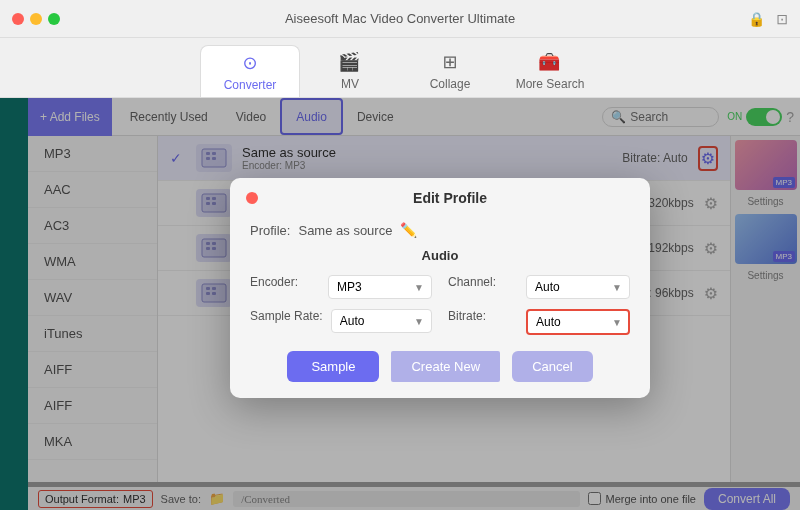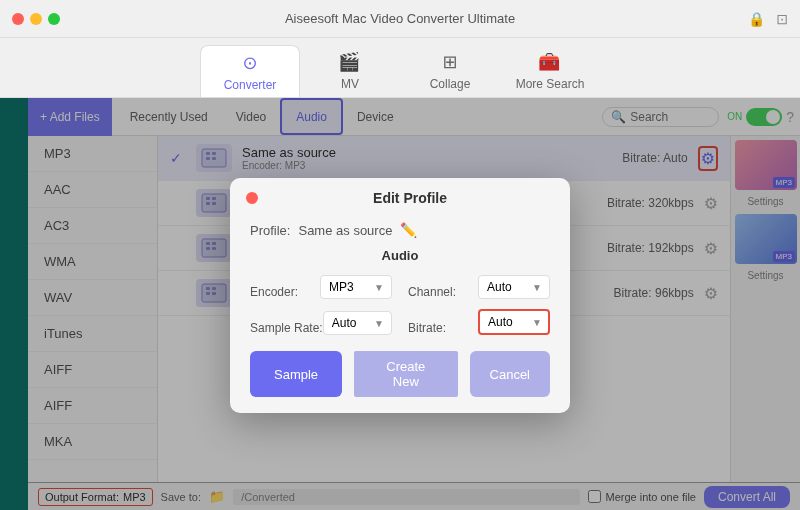--- a/index.html
+++ b/index.html
@@ -284,21 +284,21 @@
     }
     .thumb-gradient-blue {
       background: linear-gradient(135deg, #a0c8f8, #6080e0);
       width: 100%; height: 100%;
     }
 
     
     .bottom-bar {
       height: 28px;
       background: #f5f5f5;
-      border-top: 1px solid #a3a3a3;
+      border-top: 5px solid #a3a3a3;
       display: flex;
       align-items: center;
       padding: 0 10px;
       font-size: 11px;
       color: #666;
       gap: 8px;
     }
     .output-format-box {
       border: 1px solid #e74c3c;
       border-radius: 3px;
@@ -310,20 +310,21 @@
       gap: 4px;
     }
     .save-to { font-size: 11px; color: #666; }
     .save-path {
       background: #e8e8e8;
       border-radius: 3px;
       padding: 2px 8px;
       font-size: 11px;
       color: #888;
       flex: 1;
+      font-family: Liberation Serif, serif;
     }
     .folder-icon { font-size: 13px; }
     .merge-checkbox {
       display: flex;
       align-items: center;
       gap: 4px;
       font-size: 11px;
       color: #555;
     }
     .convert-all-btn {
@@ -343,21 +344,21 @@
       top: 0; left: 0; right: 0; bottom: 0;
       background: rgba(0,0,0,0.3);
       display: flex;
       align-items: center;
       justify-content: center;
       z-index: 100;
     }
     .modal {
       background: #f5f5f5;
       border-radius: 10px;
-      width: 340px;
+      width: 420px;
       padding: 0;
       box-shadow: 0 10px 40px rgba(0,0,0,0.3);
       position: absolute;
       left: 230px;
       top: 80px;
     }
     .modal-header {
       display: flex;
       align-items: center;
       padding: 12px 16px 8px;
@@ -392,21 +393,22 @@
       color: #333;
       margin-bottom: 12px;
     }
     .form-grid {
       display: grid;
       grid-template-columns: 1fr 1fr;
       gap: 10px 16px;
     }
     .form-row {
       display: flex;
-      align-items: flex-end;
+      align-items: flex-start;
+      gap: 8px;
     }
     .form-label {
       font-size: 12px;
       color: #555;
       white-space: nowrap;
       min-width: 70px;
     }
     .select-wrapper {
       flex: 1;
       position: relative;

